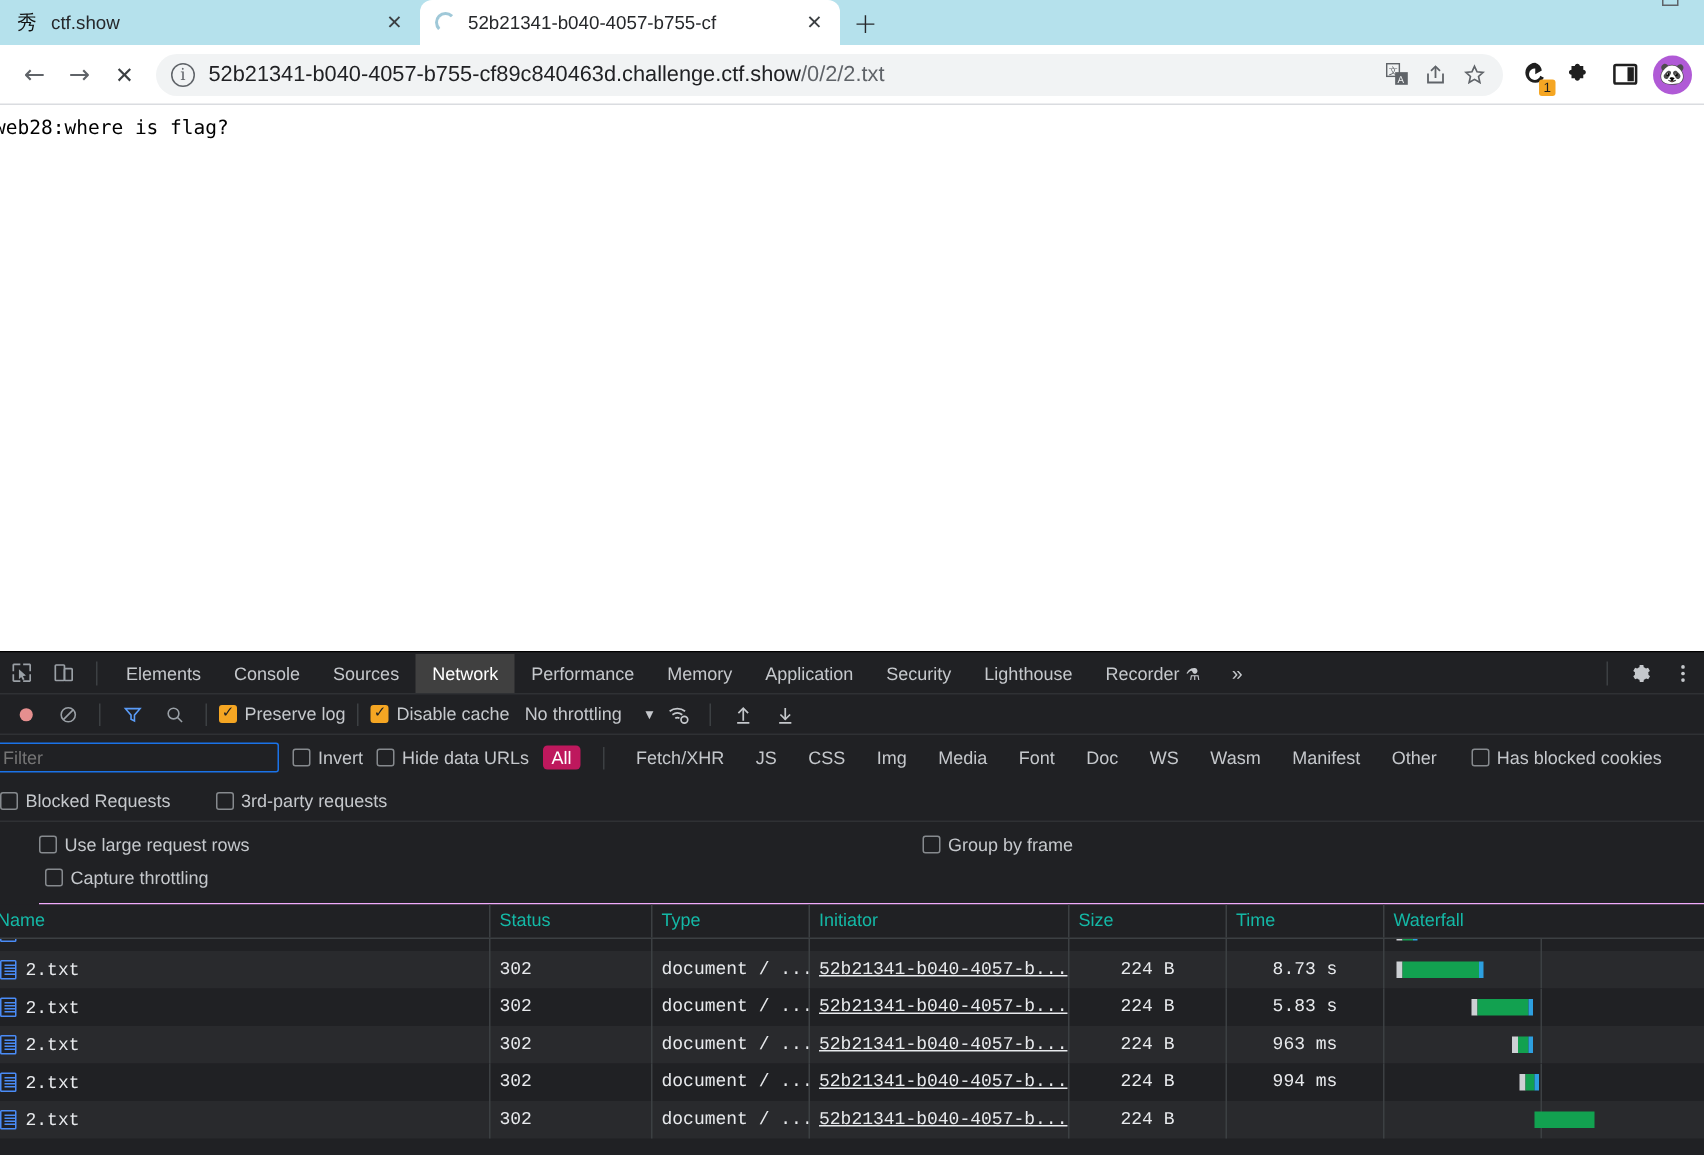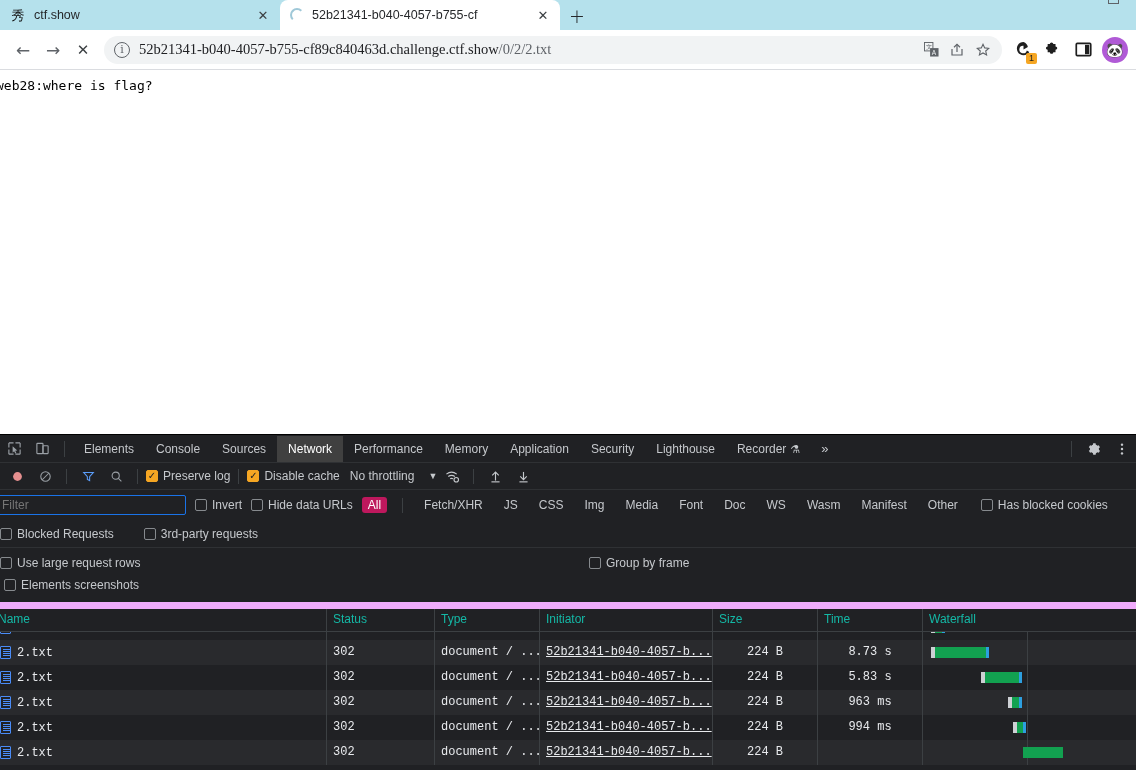--- a/index.html
+++ b/index.html
@@ -110,21 +110,20 @@
     font-size: 11px; color: #5f6368; line-height: 1;
     font-family: "DejaVu Serif", serif;
     margin-right: 9px;
   }
   .omnibox .url {
     flex: 1 1 auto;
     font-size: 14.5px;
     color: #202124;
     white-space: nowrap;
     overflow: hidden;
-    font-family: Liberation Serif, serif;
   }
   .omnibox .url .dim { color: #5f6368; }
   .omnibox .obtn {
     width: 26px; height: 24px; flex: 0 0 26px;
     display: flex; align-items: center; justify-content: center;
     color: #5f6368;
   }
   .ext-area { display: flex; align-items: center; }
   .ext-icon {
     width: 30px; height: 30px;
@@ -284,22 +283,23 @@
 
   .dt-row2 {
     height: 28px;
     display: flex;
     align-items: center;
     padding: 0 4px;
     gap: 30px;
     border-bottom: 1px solid #2f3134;
   }
   .dt-settings {
-    border-bottom: 7px solid #f0abfc;
+    border-bottom: 1px solid #f0abfc;
     padding: 4px 4px 6px 4px;
+    margin-left: 26px;
   }
   .dt-settings .srow {
     display: flex;
     align-items: center;
     height: 22px;
   }
   .dt-settings .left-col { width: 585px; }
 
   .hdr {
     display: flex;
@@ -611,21 +611,21 @@
         </span>
       </span>
       <span class="chk">
         <span class="box"></span>
         <span>Group by frame</span>
       </span>
     </div>
     <div class="srow">
       <span class="chk">
         <span class="box"></span>
-        <span>Elements screenshots</span>
+        <span>Capture throttling</span>
       </span>
     </div>
   </div>
 
   <div class="hdr">
     <div class="c-name">Name</div>
     <div class="c-status">Status</div>
     <div class="c-type">Type</div>
     <div class="c-init">Initiator</div>
     <div class="c-size">Size</div>

